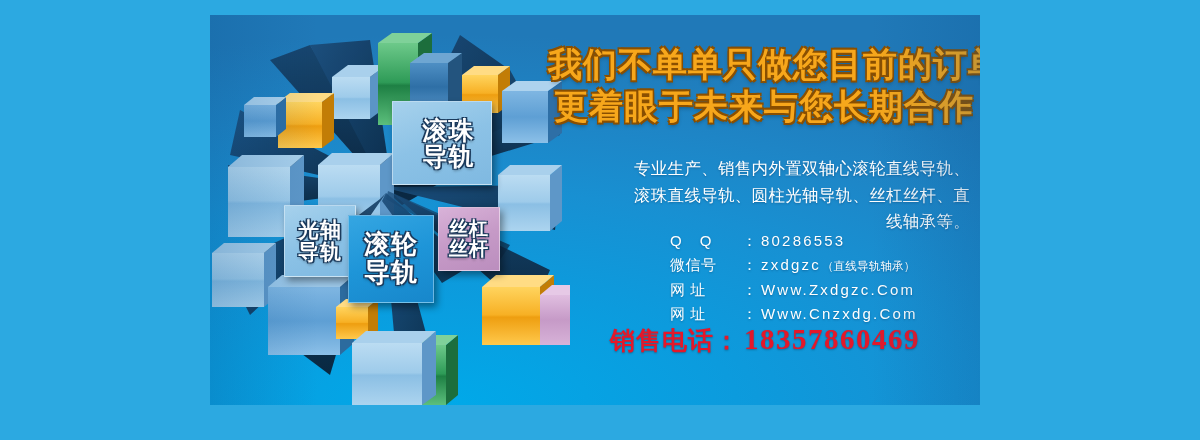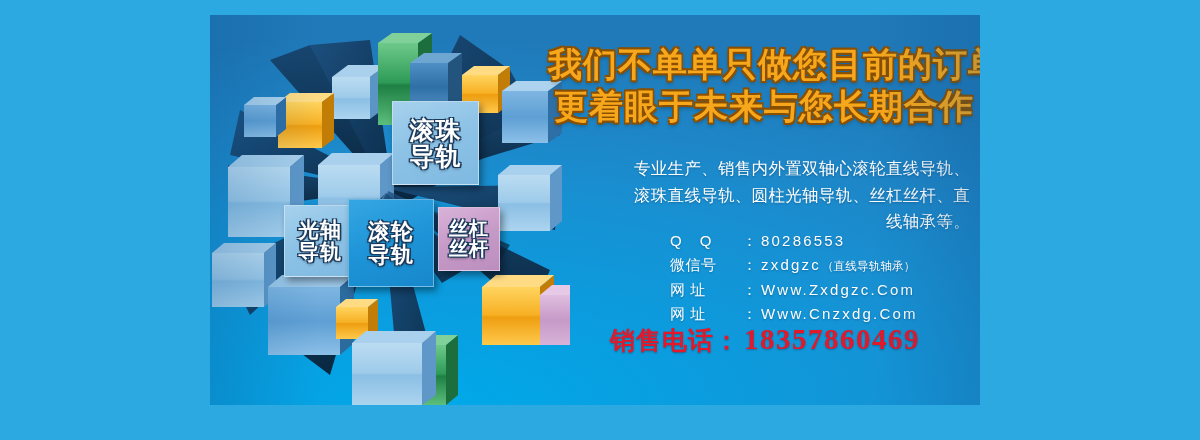--- a/index.html
+++ b/index.html
@@ -37,29 +37,30 @@
       -1.4px  1.4px 0 #1b3a5c, 1.4px  1.4px 0 #1b3a5c,
       0 2px 3px rgba(0,0,0,.4);
     box-shadow:3px 4px 7px rgba(0,0,0,.40);
     z-index:6;
   }
   .chip span{display:block;}
   .chip-gunzhu{
     left:182px;top:86px;width:85px;height:82px;font-size:25px;
     background:linear-gradient(160deg,#A6D1EC 0%,#8CC2E6 48%,#7FB9E1 100%);
     border:1px solid rgba(255,255,255,.45);
+    padding-left:13px;
   }
   .chip-guangzhou{
     left:62px;top:190px;width:70px;height:70px;font-size:21px;
     background:linear-gradient(160deg,#A6D1EC 0%,#8CC2E6 50%,#7FB9E1 100%);
     border:1px solid rgba(255,255,255,.45);
     margin-left:12px;
   }
   .chip-gunlun{
-    left:138px;top:184px;width:84px;height:86px;font-size:22px;
+    left:138px;top:200px;width:84px;height:86px;font-size:26px;
     background:linear-gradient(160deg,#35A6E2 0%,#1E95D8 50%,#1787CB 100%);
     border:1px solid rgba(255,255,255,.35);
     text-align:right;
   }
   .chip-sigang{
     left:228px;top:192px;width:60px;height:62px;font-size:19px;
     background:linear-gradient(160deg,#D8B2D8 0%,#C69AC7 50%,#BB8EBE 100%);
     border:1px solid rgba(255,255,255,.40);
   }
 

